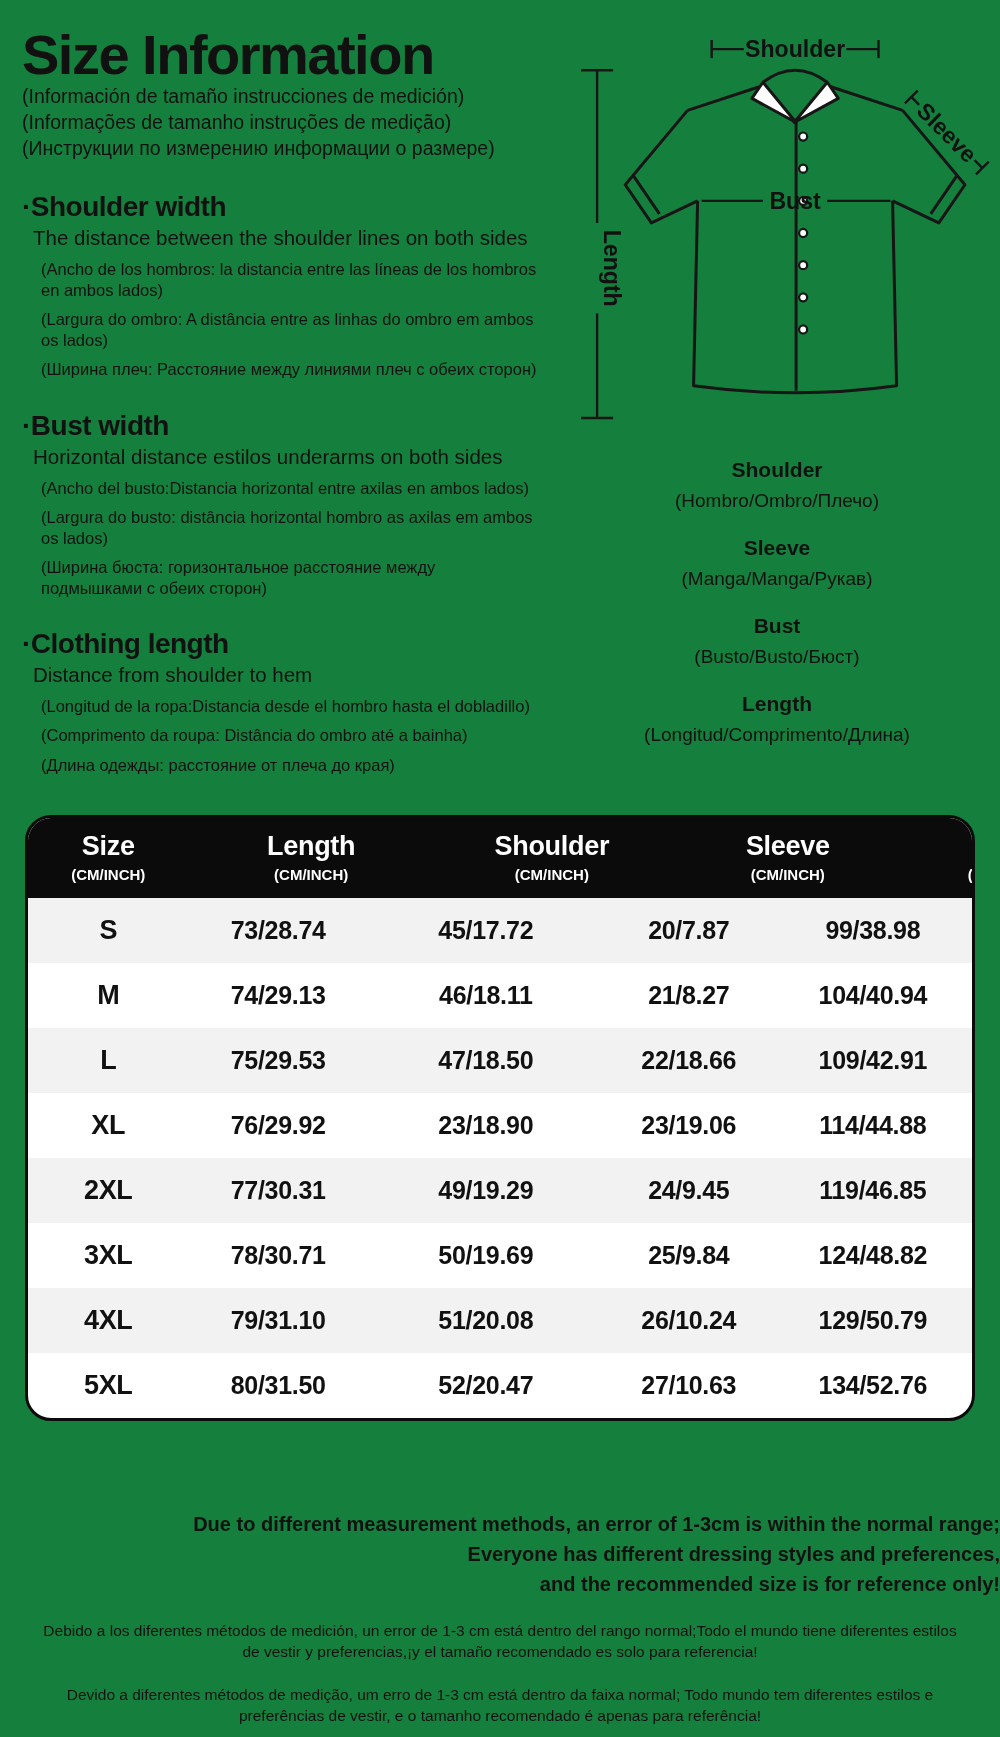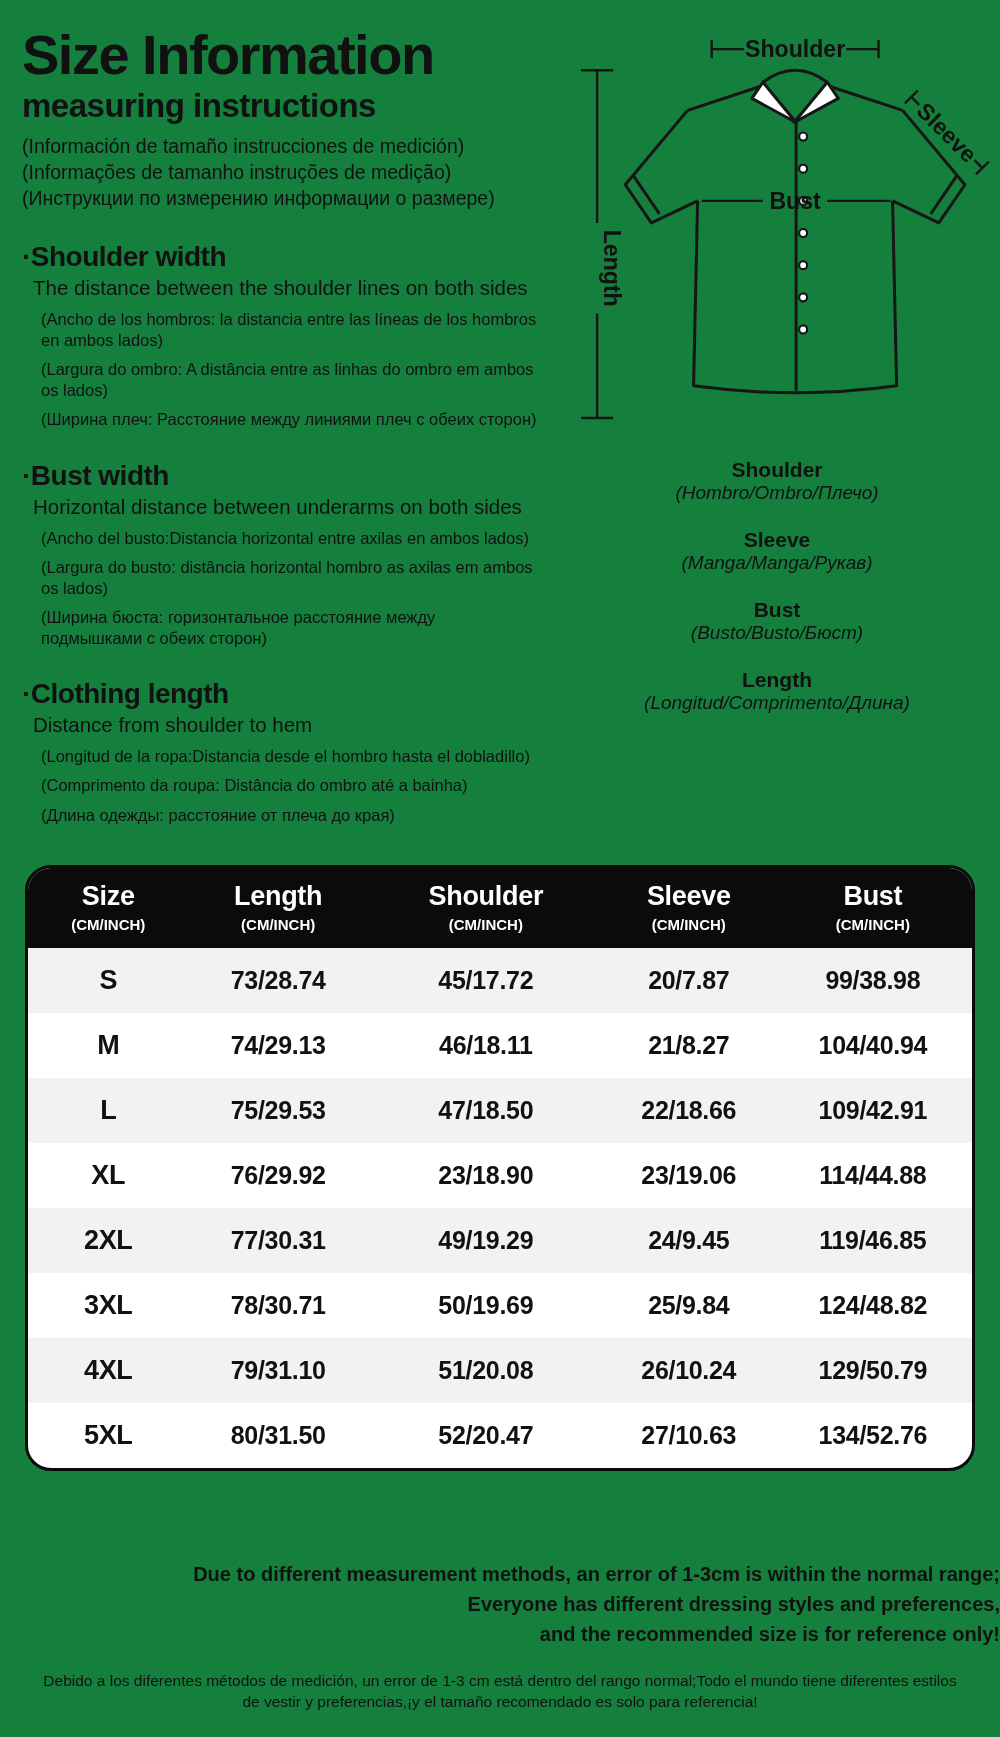--- a/index.html
+++ b/index.html
@@ -40,34 +40,35 @@
   .shirt-fill { fill:#ffffff; stroke:#161616; stroke-width:3; stroke-linejoin:round; }
   .measure { stroke:#161616; stroke-width:2.4; }
   .diag-label {
     font-family:"Liberation Sans", sans-serif;
     font-size:23px; font-weight:600; fill:#111;
   }
 
   .legend { text-align:center; margin-top:6px; }
   .legend-item { margin-top:24px; }
   .legend-term { font-size:21px; font-weight:700; }
-  .legend-tr { font-size:19px; margin-top:0;font-style:italic; }
+  .legend-tr { font-size:19px; margin-top:8px; }
 
   
   .size-table {
     margin:40px 25px 0 25px;
     border:3px solid #0b0b0b;
     border-radius:26px;
     overflow:hidden;
     background:#ffffff;
   }
   .thead {
     background:#0b0b0b; color:#ffffff;
     display:grid; grid-template-columns:17% 19% 25% 18% 21%;
     padding:13px 0 15px 0;
+    gap:33px;
   }
   .th { text-align:center; }
   .th-label { font-size:27px; font-weight:800; letter-spacing:-0.3px; }
   .th-unit { font-size:15px; font-weight:700; margin-top:4px; }
   .trow {
     display:grid; grid-template-columns:17% 19% 25% 18% 21%;
     height:65px; align-items:center;
   }
   .trow.alt { background:#f2f2f2; }
   .td { text-align:center; font-size:25px; font-weight:800; letter-spacing:-0.3px; }
@@ -80,36 +81,35 @@
 </style>
 </head>
 <body>
 
 <div class="page">
 
   <div class="top">
 
     <div class="left-col">
       <h1 class="title">Size Information</h1>
-      <div class="subtitle">measuring instructions</div>
       <div class="hdr-tr">(Información de tamaño instrucciones de medición)</div>
       <div class="hdr-tr">(Informações de tamanho instruções de medição)</div>
       <div class="hdr-tr">(Инструкции по измерению информации о размере)</div>
 
       <div class="section">
         <div class="sec-title-row"><span class="sec-bullet">·</span><span>Shoulder width</span></div>
         <div class="sec-desc">The distance between the shoulder lines on both sides</div>
         <div class="sec-tr">(Ancho de los hombros: la distancia entre las líneas de los hombros en ambos lados)</div>
         <div class="sec-tr">(Largura do ombro: A distância entre as linhas do ombro em ambos os lados)</div>
         <div class="sec-tr">(Ширина плеч: Расстояние между линиями плеч с обеих сторон)</div>
       </div>
 
       <div class="section">
         <div class="sec-title-row"><span class="sec-bullet">·</span><span>Bust width</span></div>
-        <div class="sec-desc">Horizontal distance between underarms on both sides</div>
+        <div class="sec-desc">Horizontal distance estilos underarms on both sides</div>
         <div class="sec-tr">(Ancho del busto:Distancia horizontal entre axilas en ambos lados)</div>
         <div class="sec-tr">(Largura do busto: distância horizontal hombro as axilas em ambos os lados)</div>
         <div class="sec-tr">(Ширина бюста: горизонтальное расстояние между подмышками с обеих сторон)</div>
       </div>
 
       <div class="section">
         <div class="sec-title-row"><span class="sec-bullet">·</span><span>Clothing length</span></div>
         <div class="sec-desc">Distance from shoulder to hem</div>
         <div class="sec-tr">(Longitud de la ropa:Distancia desde el hombro hasta el dobladillo)</div>
         <div class="sec-tr">(Comprimento da roupa: Distância do ombro até a bainha)</div>

